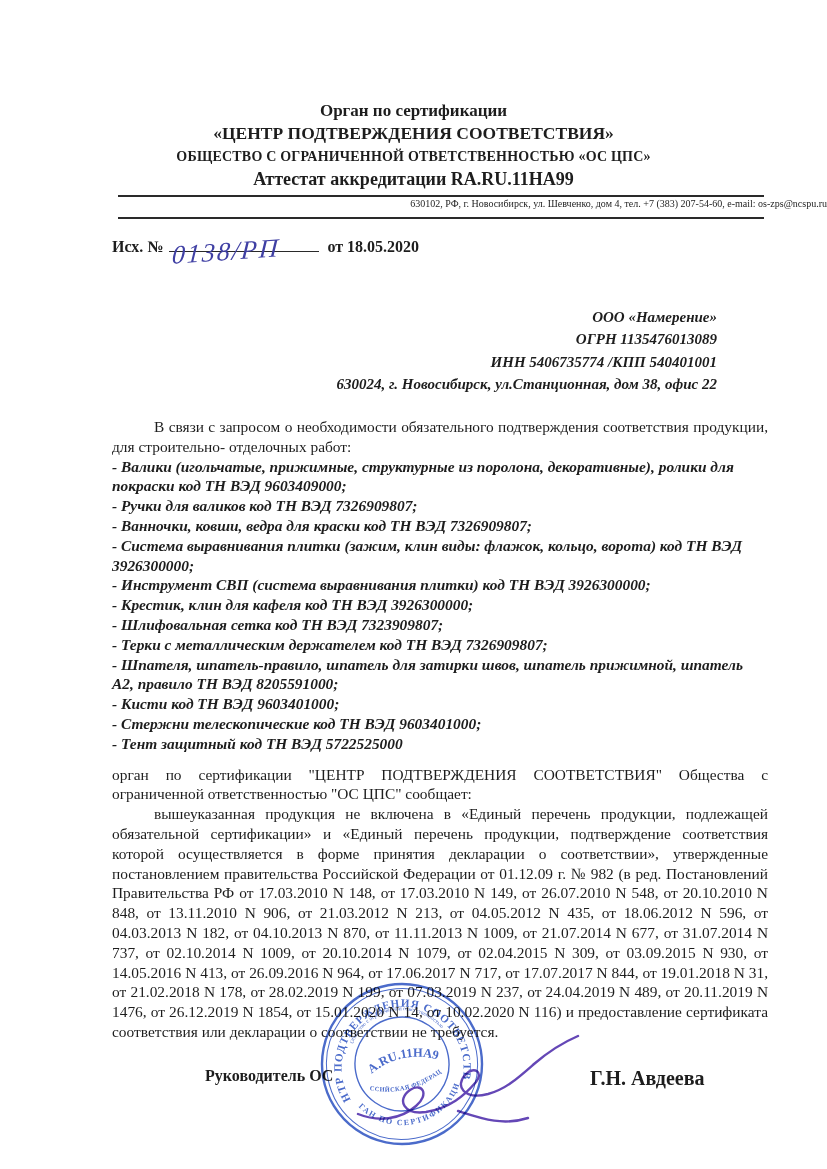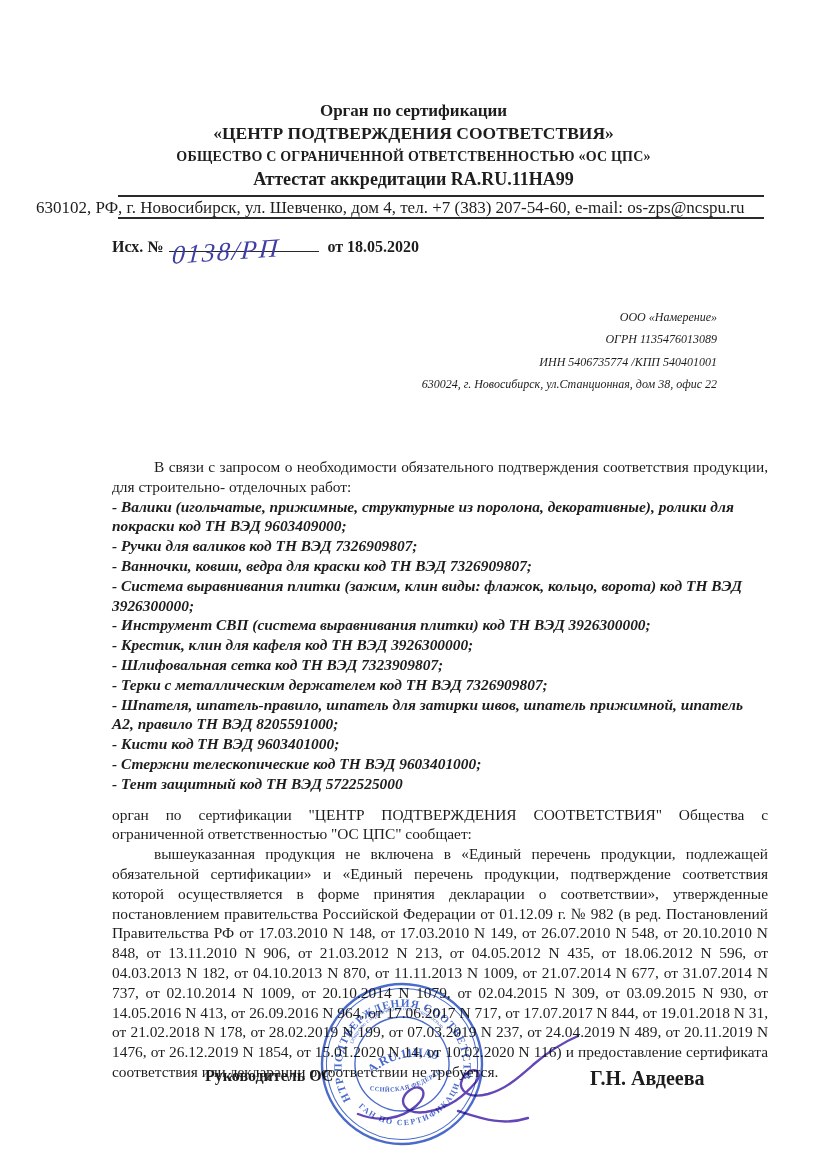--- a/index.html
+++ b/index.html
@@ -27,22 +27,22 @@
   .letterhead .h-line3 { font-size: 14px; letter-spacing: 0.2px; }
   .letterhead .h-line4 { font-size: 18px; }
 
   .rule { position: absolute; left: 118px; width: 646px; background: #2a2a2a; }
   .rule-top { top: 195px; height: 1.5px; }
   .rule-bottom { top: 217px; height: 2px; }
 
   .org-address {
     position: absolute;
     top: 198px; left: 0; right: 0;
-    text-align: left;
-    font-size: 17px;
+    text-align: right;
+    font-size: 10px;
     padding-left: 36px;
   }
 
   
   .ref-row {
     position: absolute;
     top: 238px; left: 112px;
     font-size: 16px;
     font-weight: bold;
     white-space: nowrap;
@@ -64,34 +64,33 @@
     letter-spacing: 2px;
     transform: rotate(-4deg) skewX(-8deg);
     white-space: nowrap;
   }
 
   
   .recipient {
     position: absolute;
     top: 306px; right: 110px;
     text-align: right;
-    font-weight: normal;
+    font-weight: bold;
     font-style: italic;
-    font-size: 12px;
+    font-size: 15px;
     line-height: 22.3px;
   }
 
   
   .letter-body {
     position: absolute;
     top: 417px; left: 112px;
     width: 656px;
     font-size: 15.4px;
     line-height: 19.8px;
-    margin-top: 40px;
   }
   .intro { text-indent: 42px; text-align: justify; }
   .product { font-weight: bold; font-style: italic; }
   .statement { text-align: justify; }
   .statement-first { margin-top: 11px; }
   .statement-indent { text-indent: 42px; }
 
   
   .sign-title { position: absolute; top: 1067px; left: 205px; font-size: 16px; font-weight: bold; }
   .sign-name  { position: absolute; top: 1067px; left: 590px; font-size: 20px; font-weight: bold; }

